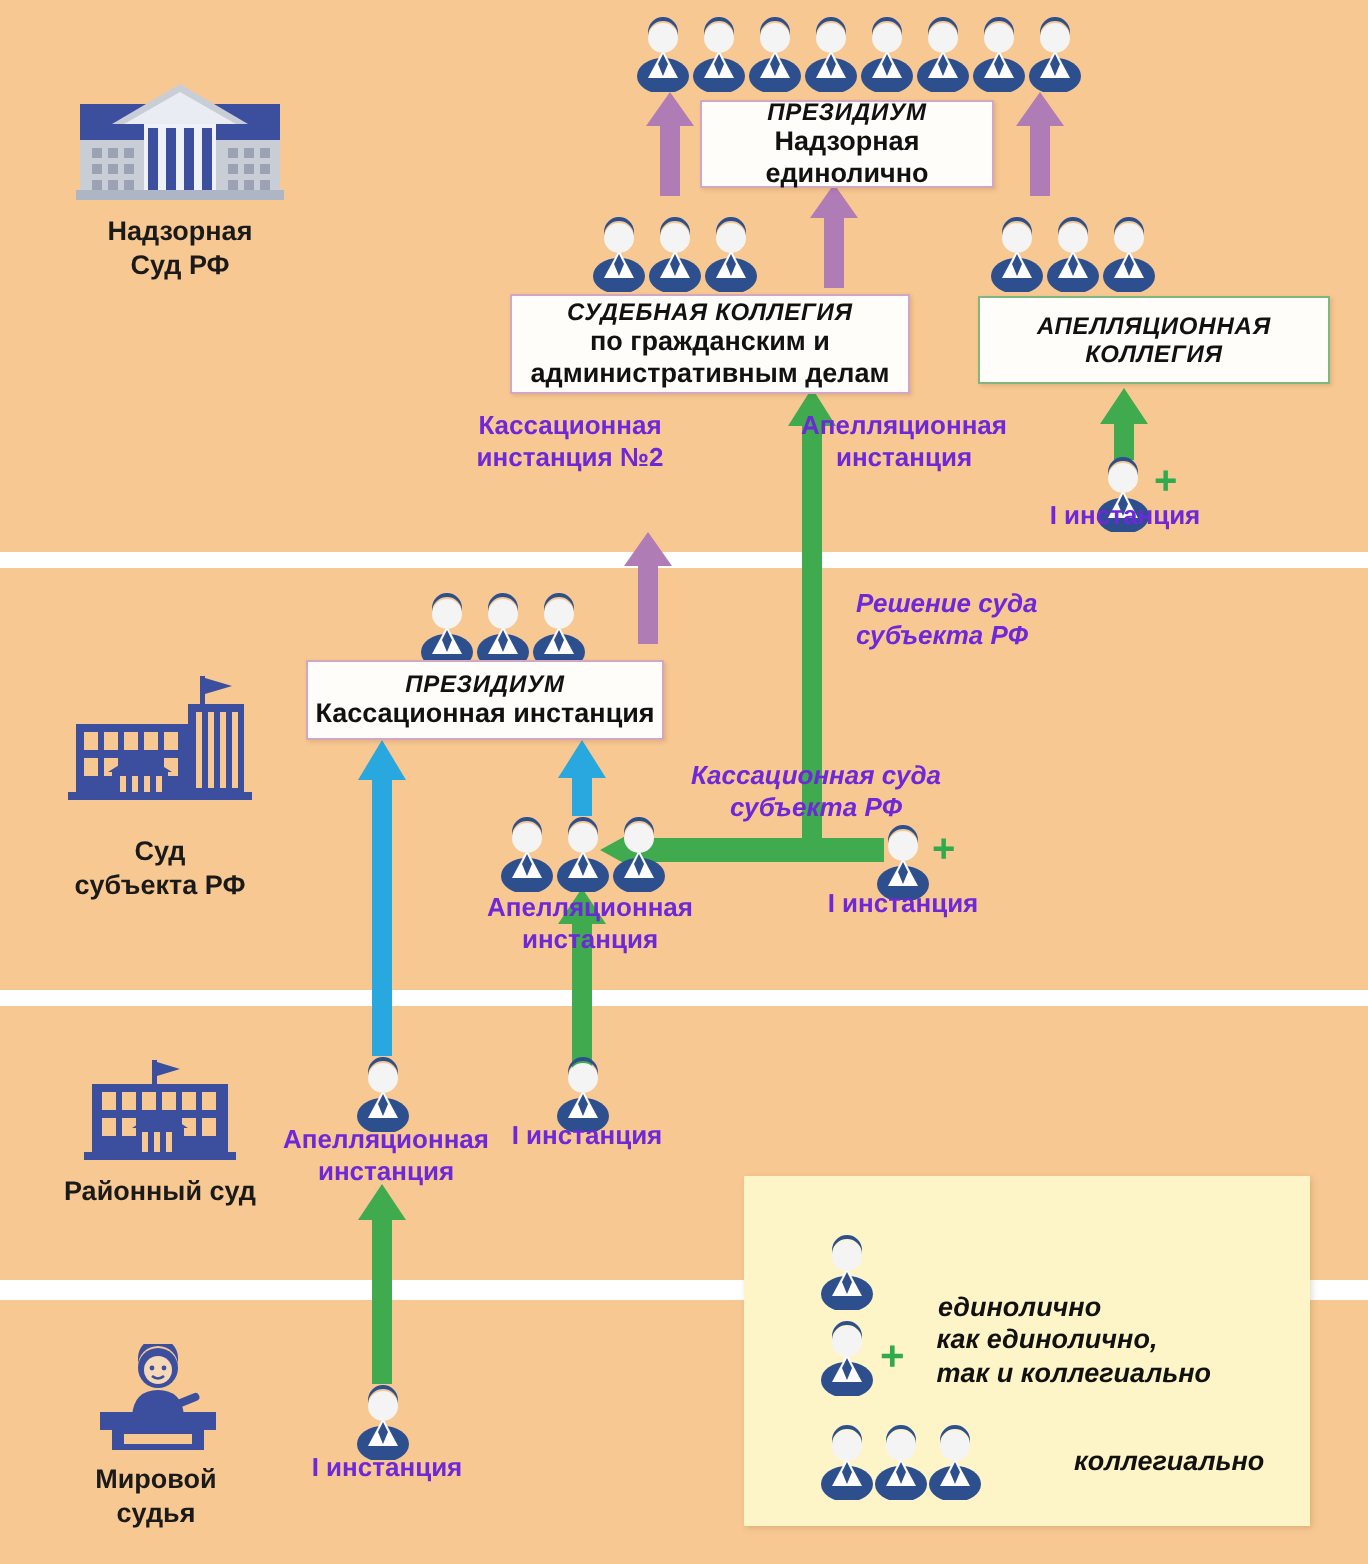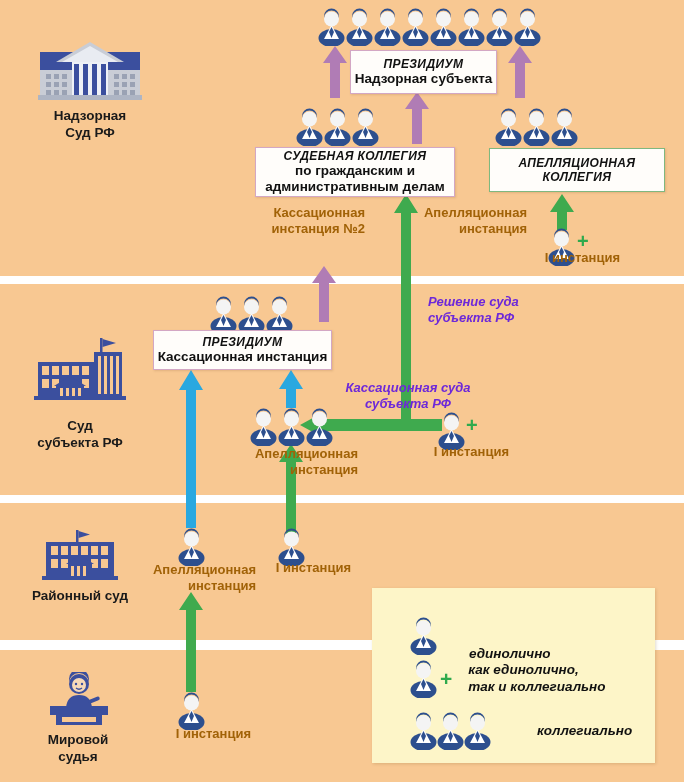--- a/index.html
+++ b/index.html
@@ -50,25 +50,25 @@
     box-shadow:1px 1px 2px rgba(120,80,40,.18);
   }
   .box.pink{border:1.6px solid #d3a7c4;}
   .box.green{border:1.6px solid #7fb87f;}
   .box .t1{font-weight:bold;font-size:12px;letter-spacing:.4px;color:#111;font-style:italic;}
   .box .t2{font-weight:bold;font-size:13.5px;line-height:1.2;color:#111;}
 
   
   .cap{
     position:absolute;
-    text-align:right;
+    text-align:center;
     font-weight:bold;
     font-size:13px;
     line-height:1.2;
-    color:#a16207;
+    color:#6d28d9;
     white-space:pre-line;
   }
   
   .note{
     position:absolute;
     font-style:italic;
     font-weight:bold;
     font-size:13px;
     line-height:1.22;
     color:#6d28d9;
@@ -262,21 +262,21 @@
           <path d="M6 31 L13.5 17 L21 31 Z" fill="#ffffff"></path>
           <path d="M13.5 19 L11 24 L13.5 30 L16 24 Z" fill="#2d4f8e"></path>
           <circle cx="13.5" cy="11" r="7.5" fill="#f4f4f4"></circle>
           <path d="M6 10 A7.5 7.5 0 0 1 21 10 L21 8 A7.5 7.5 0 0 0 6 8 Z" fill="#2d4f8e"></path>
         </g>
       </svg>
   </div>
 
   <div class="box pink" style="left:350px;top:50px;width:147px;height:44px;">
     <div class="t1">ПРЕЗИДИУМ</div>
-    <div class="t2">Надзорная субъекта</div>
+    <div class="t2">Надзорная единолично</div>
   </div>
 
   <div class="people" style="left:296px;top:108px;">
     <svg width="27" height="38">
         <g>
           <ellipse cx="13.5" cy="30" rx="13" ry="9" fill="#2d4f8e"></ellipse>
           <path d="M6 31 L13.5 17 L21 31 Z" fill="#ffffff"></path>
           <path d="M13.5 19 L11 24 L13.5 30 L16 24 Z" fill="#2d4f8e"></path>
           <circle cx="13.5" cy="11" r="7.5" fill="#f4f4f4"></circle>
           <path d="M6 10 A7.5 7.5 0 0 1 21 10 L21 8 A7.5 7.5 0 0 0 6 8 Z" fill="#2d4f8e"></path>

